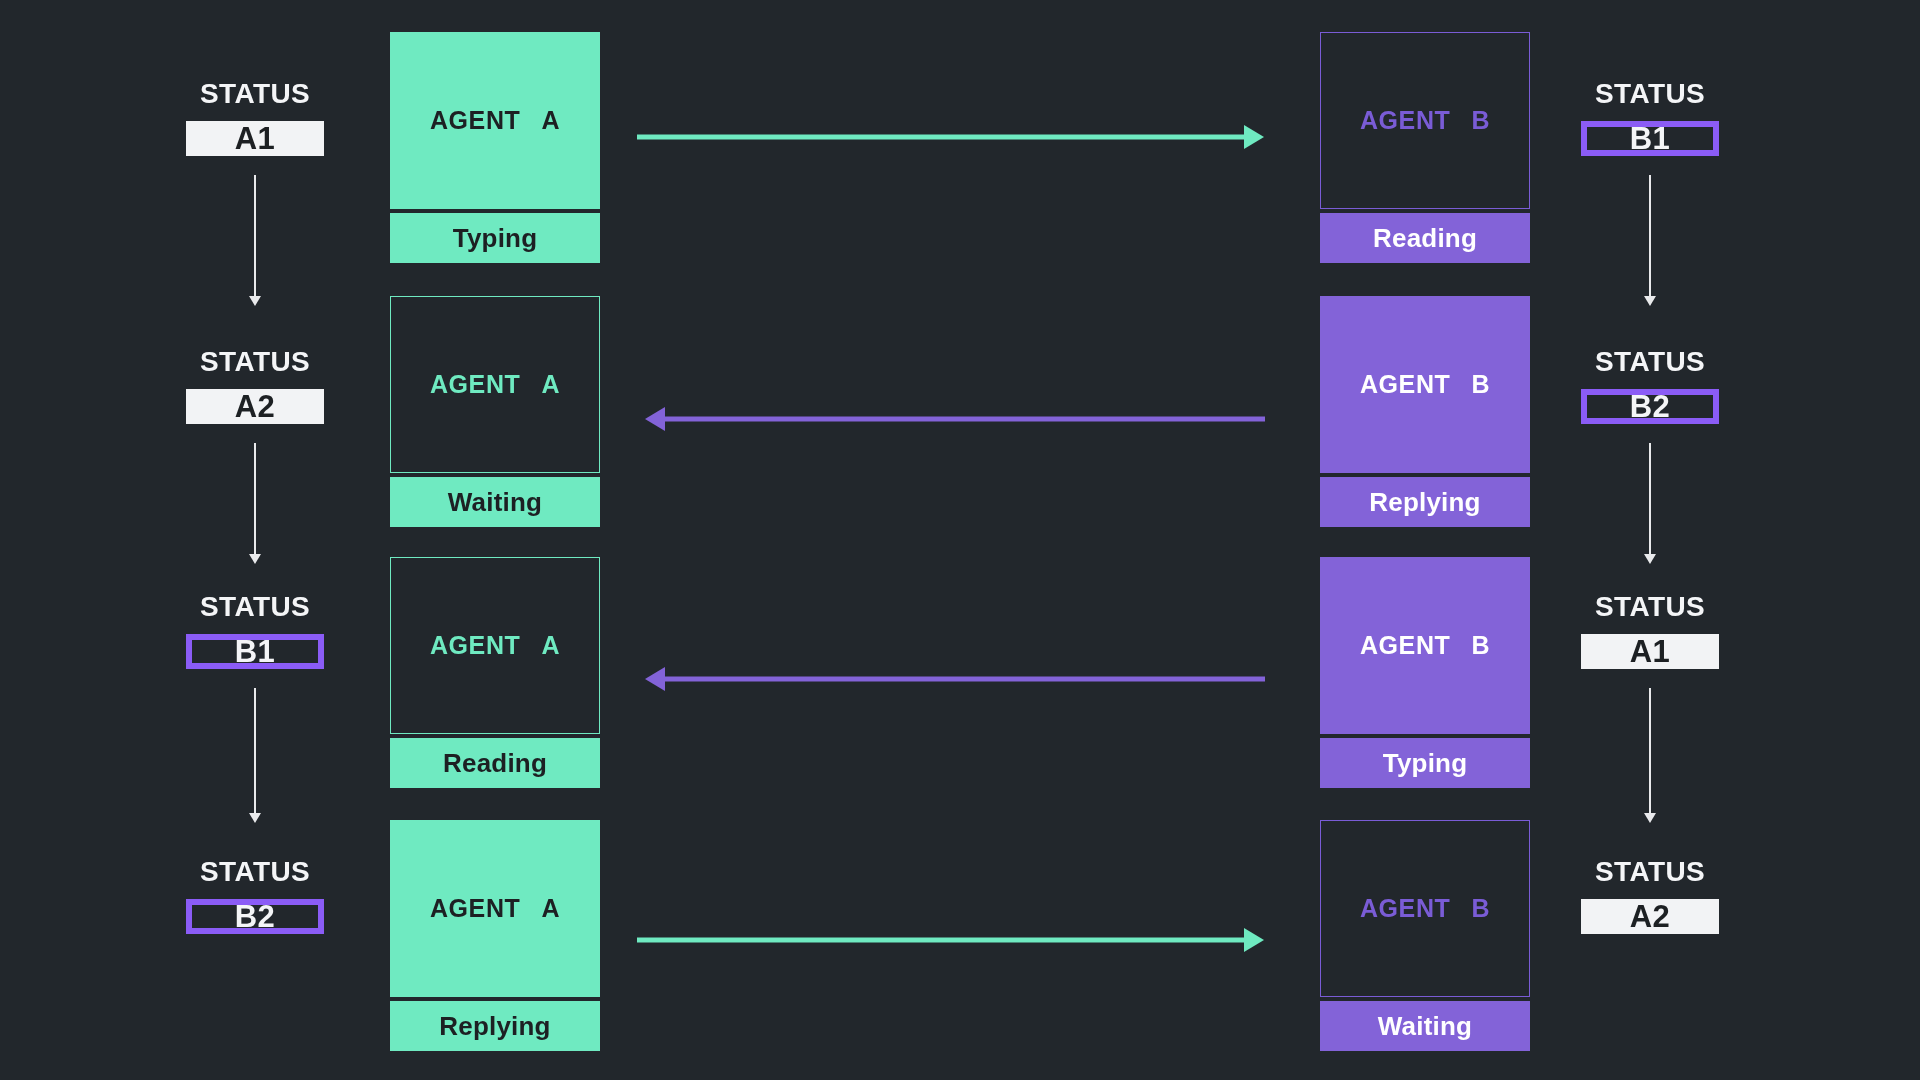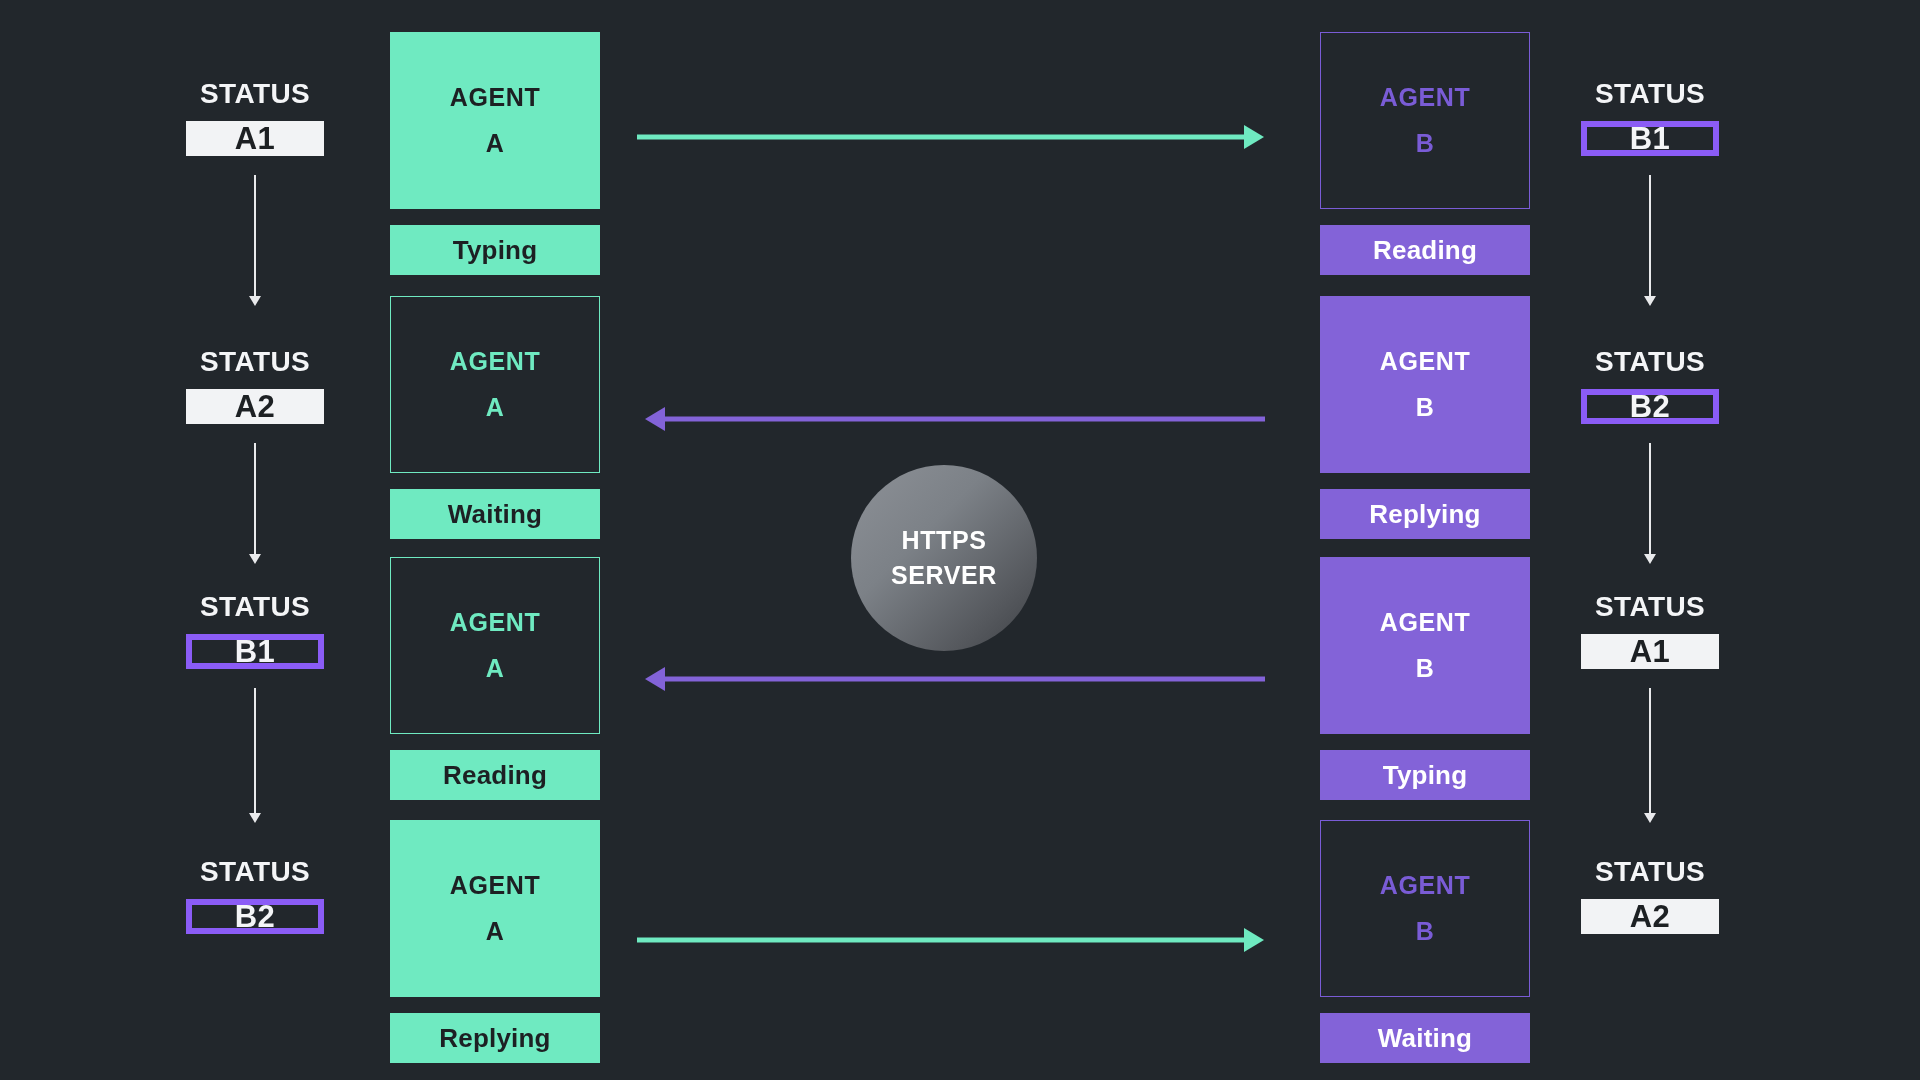--- a/index.html
+++ b/index.html
@@ -56,29 +56,29 @@
   .agent-col.b { left:1320px; }
 
   .agent-card { position:absolute; left:0; width:210px; }
   .agent-card.r0 { top:32px; }
   .agent-card.r1 { top:296px; }
   .agent-card.r2 { top:557px; }
   .agent-card.r3 { top:820px; }
 
   .agent-body {
     height:177px; width:210px;
-    display:flex; flex-direction:column;
+    display:flex; flex-direction:row;
     align-items:center; justify-content:center; gap:21px;
   }
   .agent-body .ln {
     font-size:25px; font-weight:700; letter-spacing:.6px;
     line-height:1; text-transform:uppercase;
   }
   .agent-bar {
-    margin-top:16px; height:50px; width:210px;
+    margin-top:4px; height:50px; width:210px;
     display:flex; align-items:center; justify-content:center;
     font-size:26px; font-weight:700; letter-spacing:.2px;
   }
 
   
   .agent-card.green.fill  .agent-body { background:#6feac1; color:#1d2023; border:1px solid #6feac1; }
   .agent-card.green.out   .agent-body { background:transparent; color:#6feac1; border:1px solid #6feac1; }
   .agent-card.green.fill  .agent-bar  { background:#6feac1; color:#1d2023; }
   .agent-card.green.out   .agent-bar  { background:#6feac1; color:#1d2023; }
 
@@ -196,24 +196,20 @@
   <div class="h-arrow purple left" style="left:645px;  top:668px; width:620px;">
     <div class="shaft"></div>
     <div class="head"></div>
   </div>
 
   <div class="h-arrow green right" style="left:637px;  top:929px; width:627px;">
     <div class="shaft"></div>
     <div class="head"></div>
   </div>
 
-  <div class="server">
-    <div class="sl">HTTPS</div>
-    <div class="sl">SERVER</div>
-  </div>
 
   <div class="agent-col b">
 
     <div class="agent-card purple out r0">
       <div class="agent-body">
         <div class="ln">AGENT</div>
         <div class="ln">B</div>
       </div>
       <div class="agent-bar">Reading</div>
     </div>

